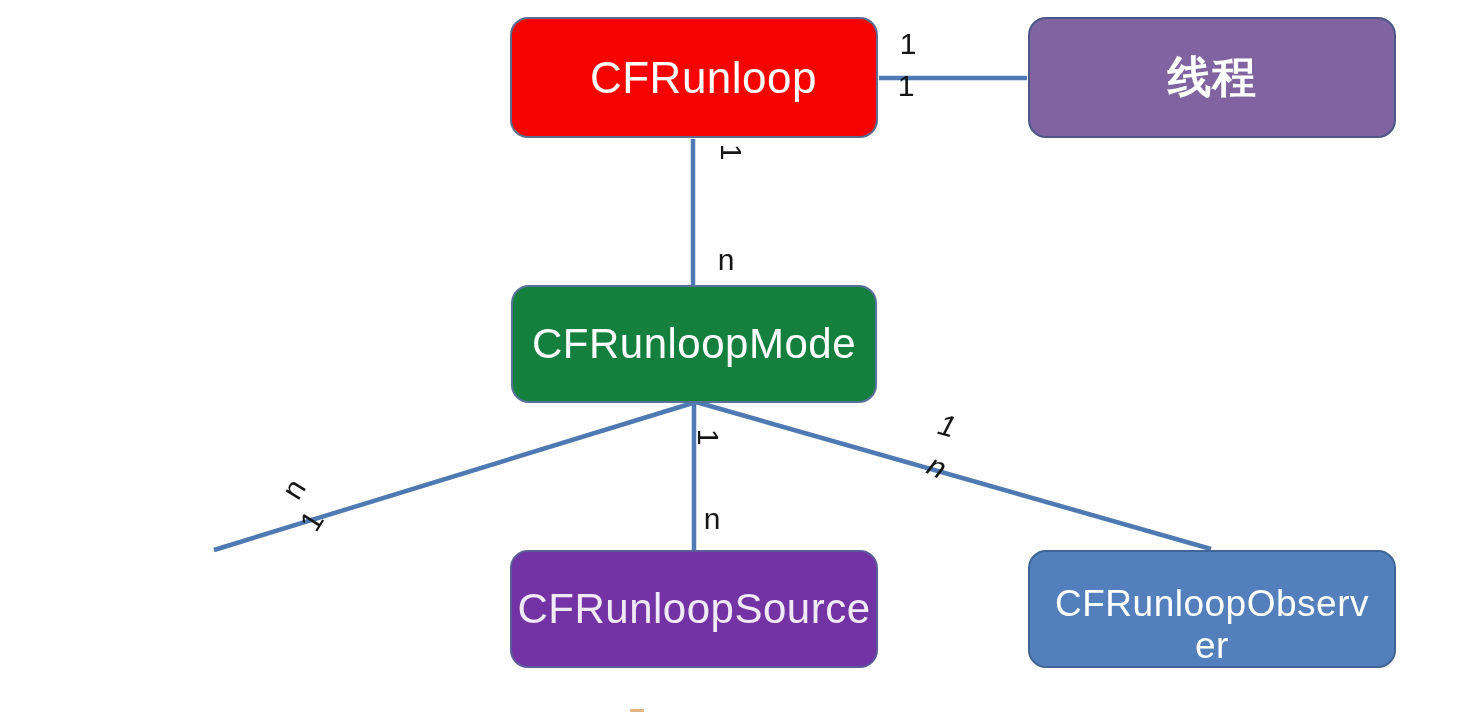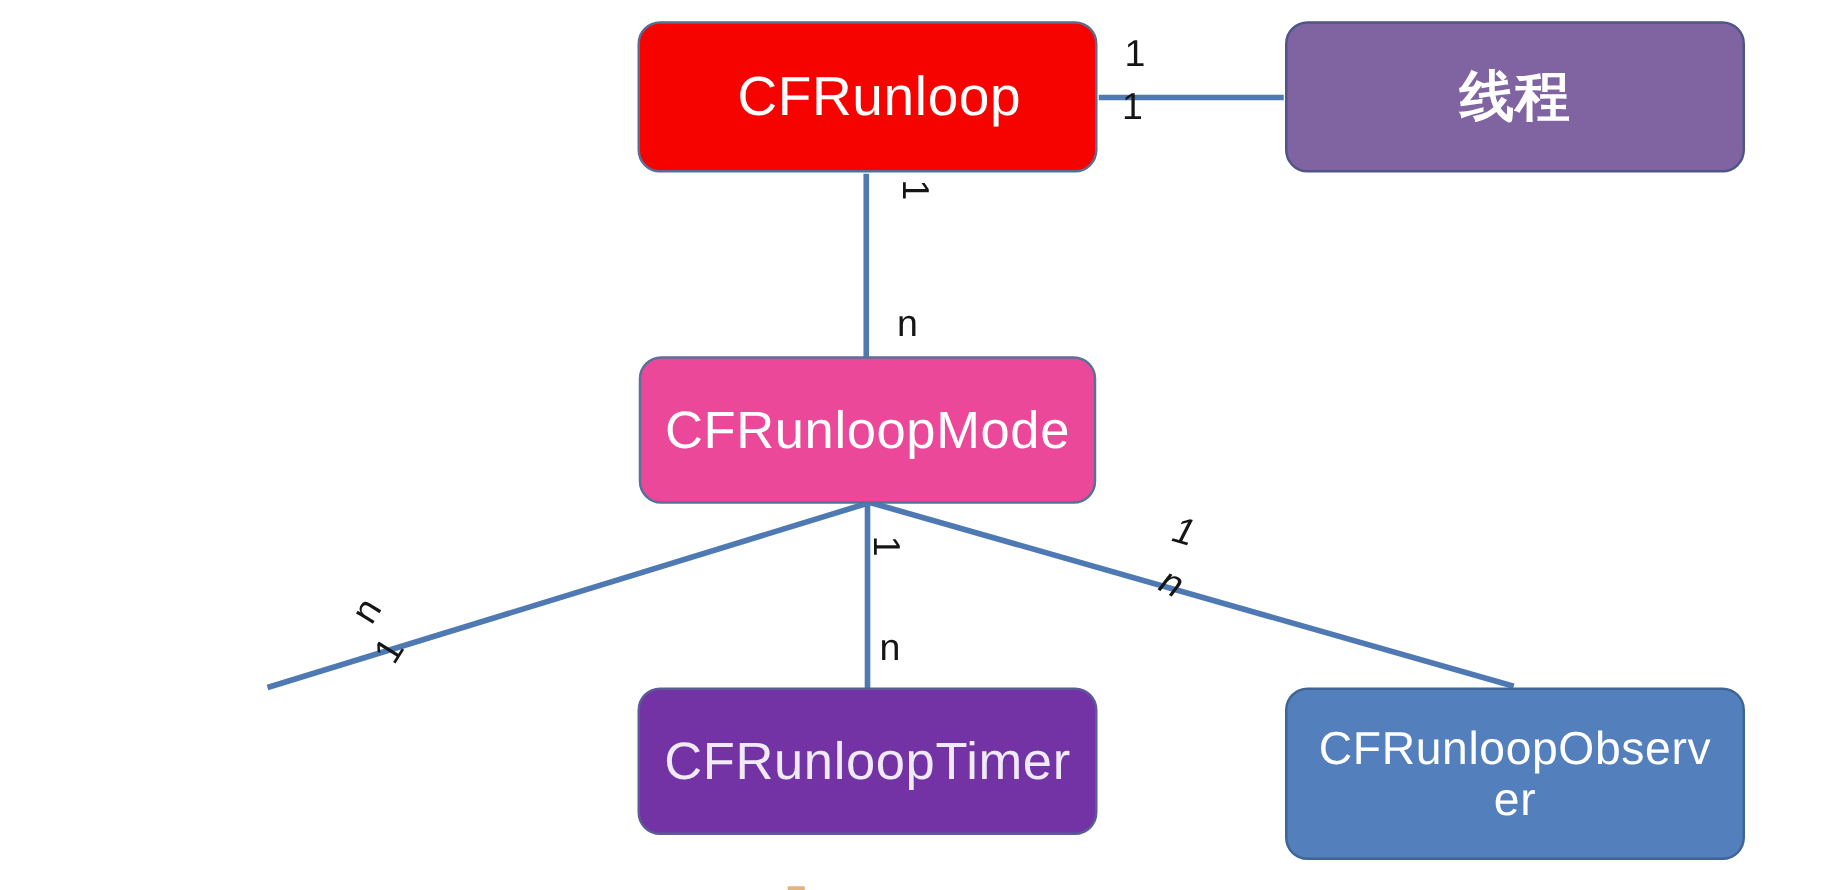--- a/index.html
+++ b/index.html
@@ -25,21 +25,21 @@
   .node-label { color: #ffffff; font-size: 42px; letter-spacing: 0.5px; }
 
   .node-cfrunloop { left: 510px; top: 17px;  width: 368px; height: 121px; border-color: #5A6C91; }
   .node-cfrunloop .node-label { font-size: 44px; margin-left: 19px; }
   .node-thread    { left: 1028px; top: 17px; width: 368px; height: 121px; border-color: #4E5687; font-weight: bold; }
   .node-thread .node-label { font-family: "DejaVu Serif", serif; font-size: 44px; }
   .node-mode      { left: 511px; top: 285px; width: 366px; height: 118px; border-color: #58719B; }
   .node-source    { left: 28px;  top: 549px; width: 369px; height: 121px; border-color: #2B7BAE; }
   .node-timer     { left: 510px; top: 550px; width: 368px; height: 118px; border-color: #5B5B99; }
   .node-timer .node-label { color: #F0E9F7; }
-  .node-observer  { left: 1028px; top: 550px; width: 368px; height: 138px; border-color: #3E6596; }
+  .node-observer  { left: 1028px; top: 550px; width: 368px; height: 118px; border-color: #3E6596; align-items: flex-end; }
   .node-observer .node-label {
     font-size: 37px; line-height: 1.12;
     display: inline-block; width: 318px; word-break: break-all;
   }
 
   .el {
     position: absolute;
     color: #151515;
     font-size: 30px;
     transform: translate(-50%, -50%);
@@ -76,27 +76,27 @@
   </svg>
 
   <div class="node node-cfrunloop" style="background: rgb(246, 3, 0);">
     <span class="node-label">CFRunloop</span>
   </div>
 
   <div class="node node-thread" style="background: rgb(128, 100, 162);">
     <span class="node-label">线程</span>
   </div>
 
-  <div class="node node-mode" style="background: #ec4899;">
+  <div class="node node-mode" style="background: #15803d;">
     <span class="node-label">CFRunloopMode</span>
   </div>
 
 
   <div class="node node-timer" style="background: rgb(116, 51, 164);">
-    <span class="node-label">CFRunloopTimer</span>
+    <span class="node-label">CFRunloopSource</span>
   </div>
 
   <div class="node node-observer" style="background: rgb(83, 128, 188);">
     <span class="node-label">CFRunloopObserver</span>
   </div>
 
   <span class="el el-rt-top">1</span>
   <span class="el el-rt-bot">1</span>
 
   <span class="el el-rm-1">1</span>

